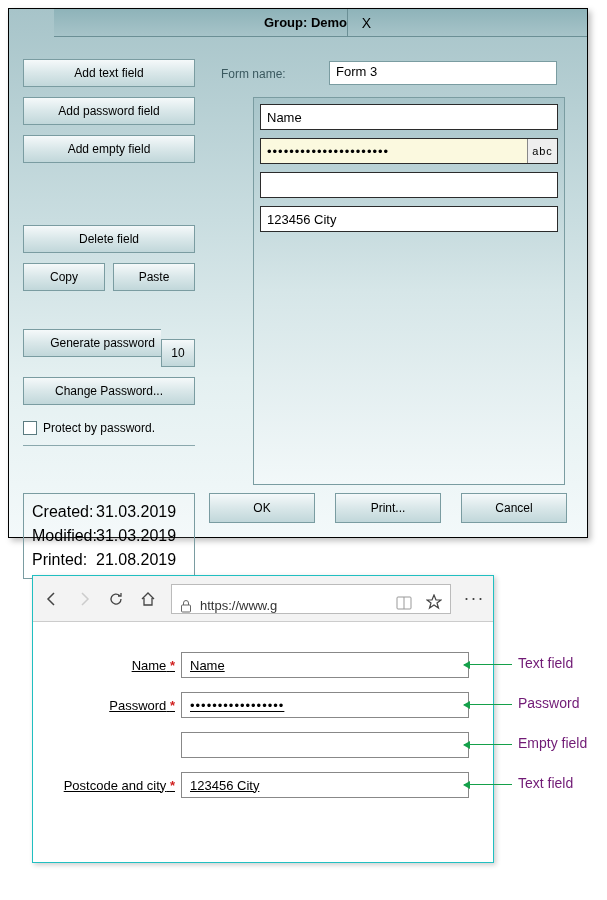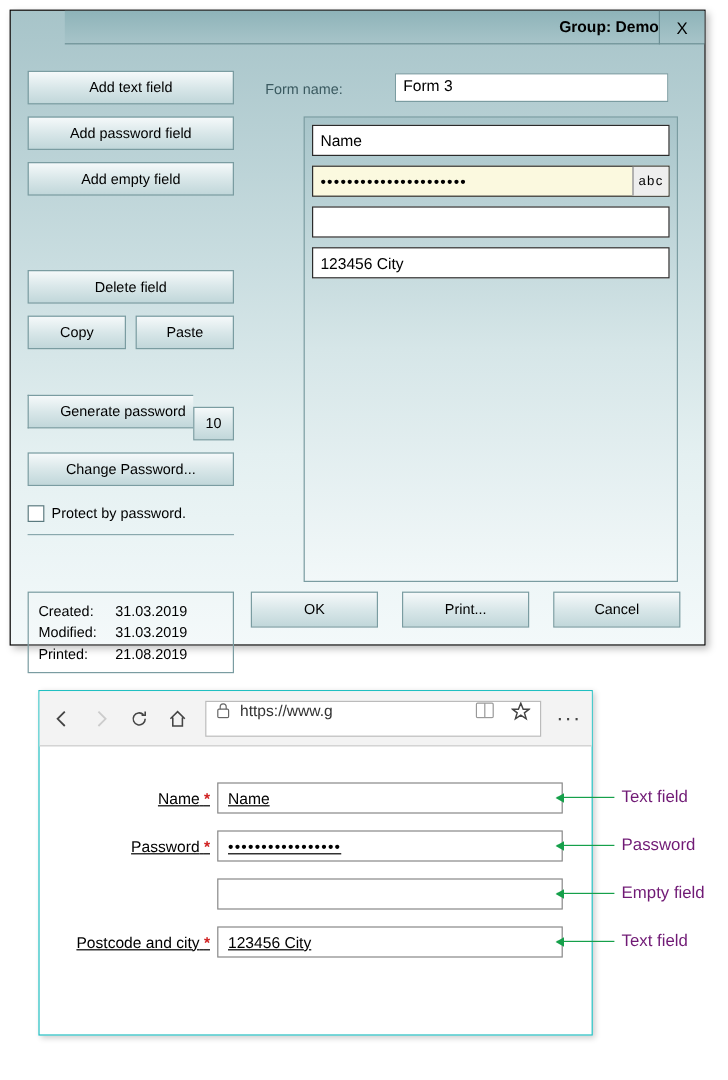--- a/index.html
+++ b/index.html
@@ -22,21 +22,21 @@
       border: 1px solid #000;
       background: linear-gradient(180deg, #a7c4c9 0%, #c9dde0 40%, #e4f0f1 70%, #f3f9fa 100%);
       box-shadow: 3px 3px 6px rgba(0,0,0,0.25);
     }
     .dialog-titlebar {
       height: 28px;
       background: linear-gradient(180deg, #8eb3b9 0%, #a7c4c9 100%);
       border-bottom: 1px solid #6b8f95;
       display: flex;
       align-items: center;
-      justify-content: flex-end;
+      justify-content: center;
       padding-left: 8px;
       margin-left: 45px;
     }
     .dialog-title {
       font-weight: bold;
       font-size: 13px;
     }
     .close-btn {
       width: 38px;
       height: 28px;
@@ -95,21 +95,21 @@
     }
 
     .divider {
       border-top:1px solid #8aa8ad;
       margin: 10px 0 10px 0;
     }
 
     .info-box {
       border:1px solid #7a9ca1;
       padding:6px 8px;
-      font-size:12px;
+      font-size:16px;
       line-height:1.5;
       background: rgba(255,255,255,0.1);
       margin-top: 47px;
     }
     .info-row { display:flex; gap:6px;}
     .info-label { width:58px;}
 
     
     .form-name-label {
       position:absolute;
@@ -207,21 +207,21 @@
       justify-content:center;
       color:#444;
       stroke:#444;
     }
     .addr-bar {
       flex:1;
       height:30px;
       border:1px solid #bbb;
       background:#fff;
       display:flex;
-      align-items:flex-start;
+      align-items:flex-end;
       padding:0 8px;
       gap:8px;
       font-size:13px;
       color:#333;
     }
     .addr-star { margin-left:auto; }
     .browser-page {
       padding: 30px 24px 50px 24px;
       min-height: 230px;
       text-decoration: underline;

